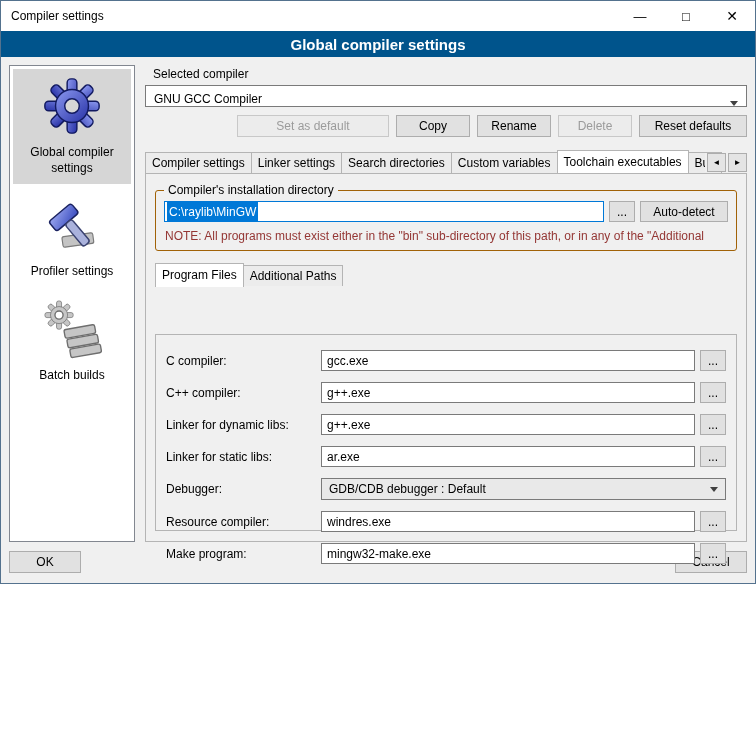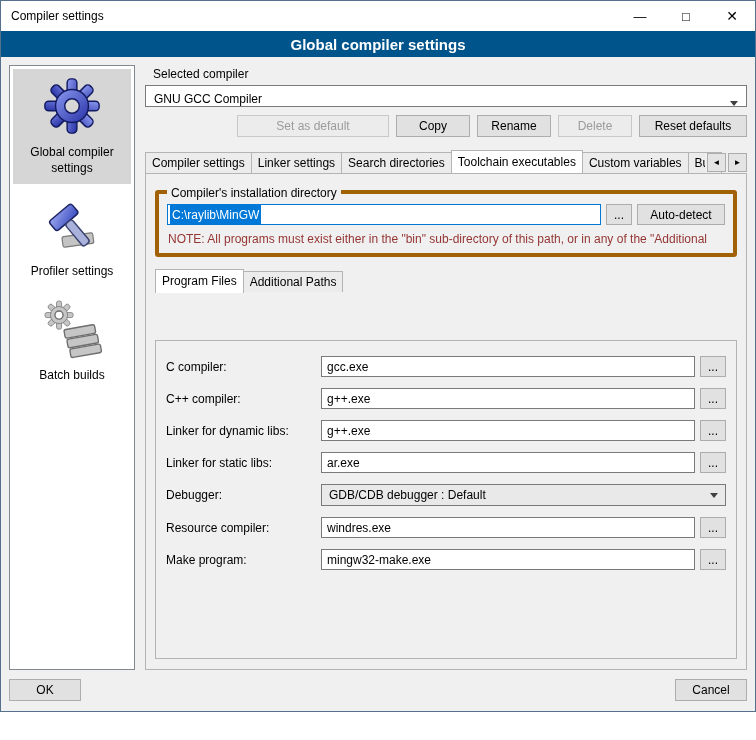--- a/index.html
+++ b/index.html
@@ -3,21 +3,21 @@
 <meta charset="utf-8">
 <style>
   html,body{margin:0;padding:0;}
   body{
     width:756px;height:740px;
     font-family:"Liberation Sans", sans-serif;
     font-size:12px;color:#000;
     background:#fff;
   }
   .window{
-    width:756px;height:712px;box-sizing:border-box;
+    width:756px;height:584px;box-sizing:border-box;
     border:1px solid #54728e;
     background:#f0f0f0;
     display:flex;flex-direction:column;overflow:hidden;
   }
   
   .titlebar{flex:0 0 30px;background:#ffffff;display:flex;align-items:center;}
   .title-text{padding-left:10px;font-size:12px;}
   .win-controls{margin-left:auto;display:flex;height:100%;}
   .win-btn{width:46px;display:flex;align-items:center;justify-content:center;font-size:13px;cursor:default;}
   .win-btn.close{font-size:14px;}
@@ -51,21 +51,21 @@
     padding-right:42px;overflow:hidden;}
   .tab{height:20px;line-height:20px;padding:0 6px;background:#ececec;border:1px solid #b4b4b4;
     border-bottom:none;margin-right:-1px;white-space:nowrap;cursor:default;}
   .tab.active{background:#fff;height:23px;line-height:23px;position:relative;z-index:3;margin-bottom:-1px;}
   .tab-scroll{position:absolute;right:0;top:3px;display:flex;gap:2px;background:#f0f0f0;padding-left:2px;}
   .scroll-btn{width:19px;height:19px;box-sizing:border-box;border:1px solid #adadad;background:#e4e4e4;
     display:flex;align-items:center;justify-content:center;font-size:8px;cursor:default;}
   .tab-panel{flex:1;border:1px solid #b4b4b4;background:#f0f0f0;padding:10px 9px;
     display:flex;flex-direction:column;min-height:0;position:relative;z-index:1;}
   
-  .groupbox{border:4px solid #a16207;border-radius:3px;padding:10px 8px 4px;position:relative;margin-top:6px;}
+  .groupbox{border:1px solid #a16207;border-radius:3px;padding:10px 8px 4px;position:relative;margin-top:6px;}
   .groupbox-title{position:absolute;top:-8px;left:8px;background:#f0f0f0;padding:0 4px;}
   .dir-row{display:flex;gap:5px;}
   .textbox{flex:1;height:21px;box-sizing:border-box;border:1px solid #0078d7;background:#fff;
     display:flex;align-items:center;padding:0 2px;overflow:hidden;white-space:nowrap;}
   .textbox .sel{background:#0078d7;color:#fff;padding:18px 2px;}
   .browse{width:26px;height:21px;padding:0;}
   .autodetect{width:88px;height:21px;}
   .note{color:#943634;margin:7px 0 3px 1px;white-space:nowrap;overflow:hidden;}
   
   .subtabs-row{display:flex;align-items:flex-end;margin-top:12px;}
@@ -176,22 +176,22 @@
           <div class="btn w-copy">Copy</div>
           <div class="btn w-rename">Rename</div>
           <div class="btn disabled w-delete">Delete</div>
           <div class="btn w-reset">Reset defaults</div>
         </div>
 
         <div class="tabs-row">
           <div class="tab">Compiler settings</div>
           <div class="tab">Linker settings</div>
           <div class="tab">Search directories</div>
+          <div class="tab">Custom variables</div>
           <div class="tab active">Toolchain executables</div>
-          <div class="tab">Custom variables</div>
           <div class="tab">Buil</div>
           <div class="tab-scroll">
             <div class="scroll-btn">◄</div>
             <div class="scroll-btn">►</div>
           </div>
         </div>
 
         <div class="tab-panel">
 
           <div class="groupbox">

